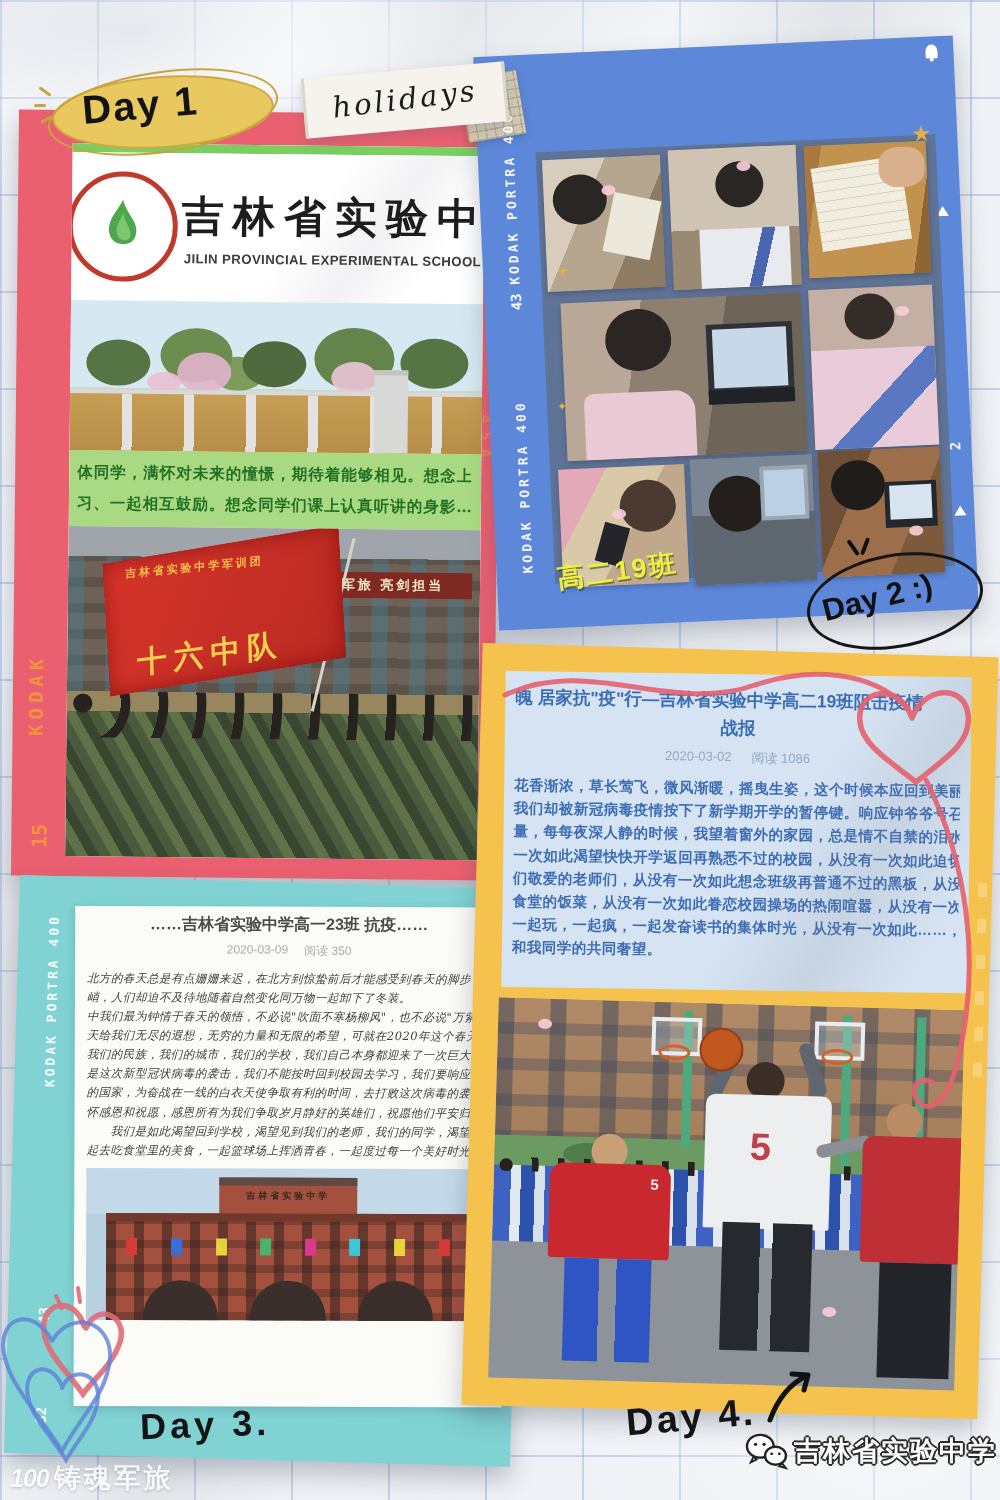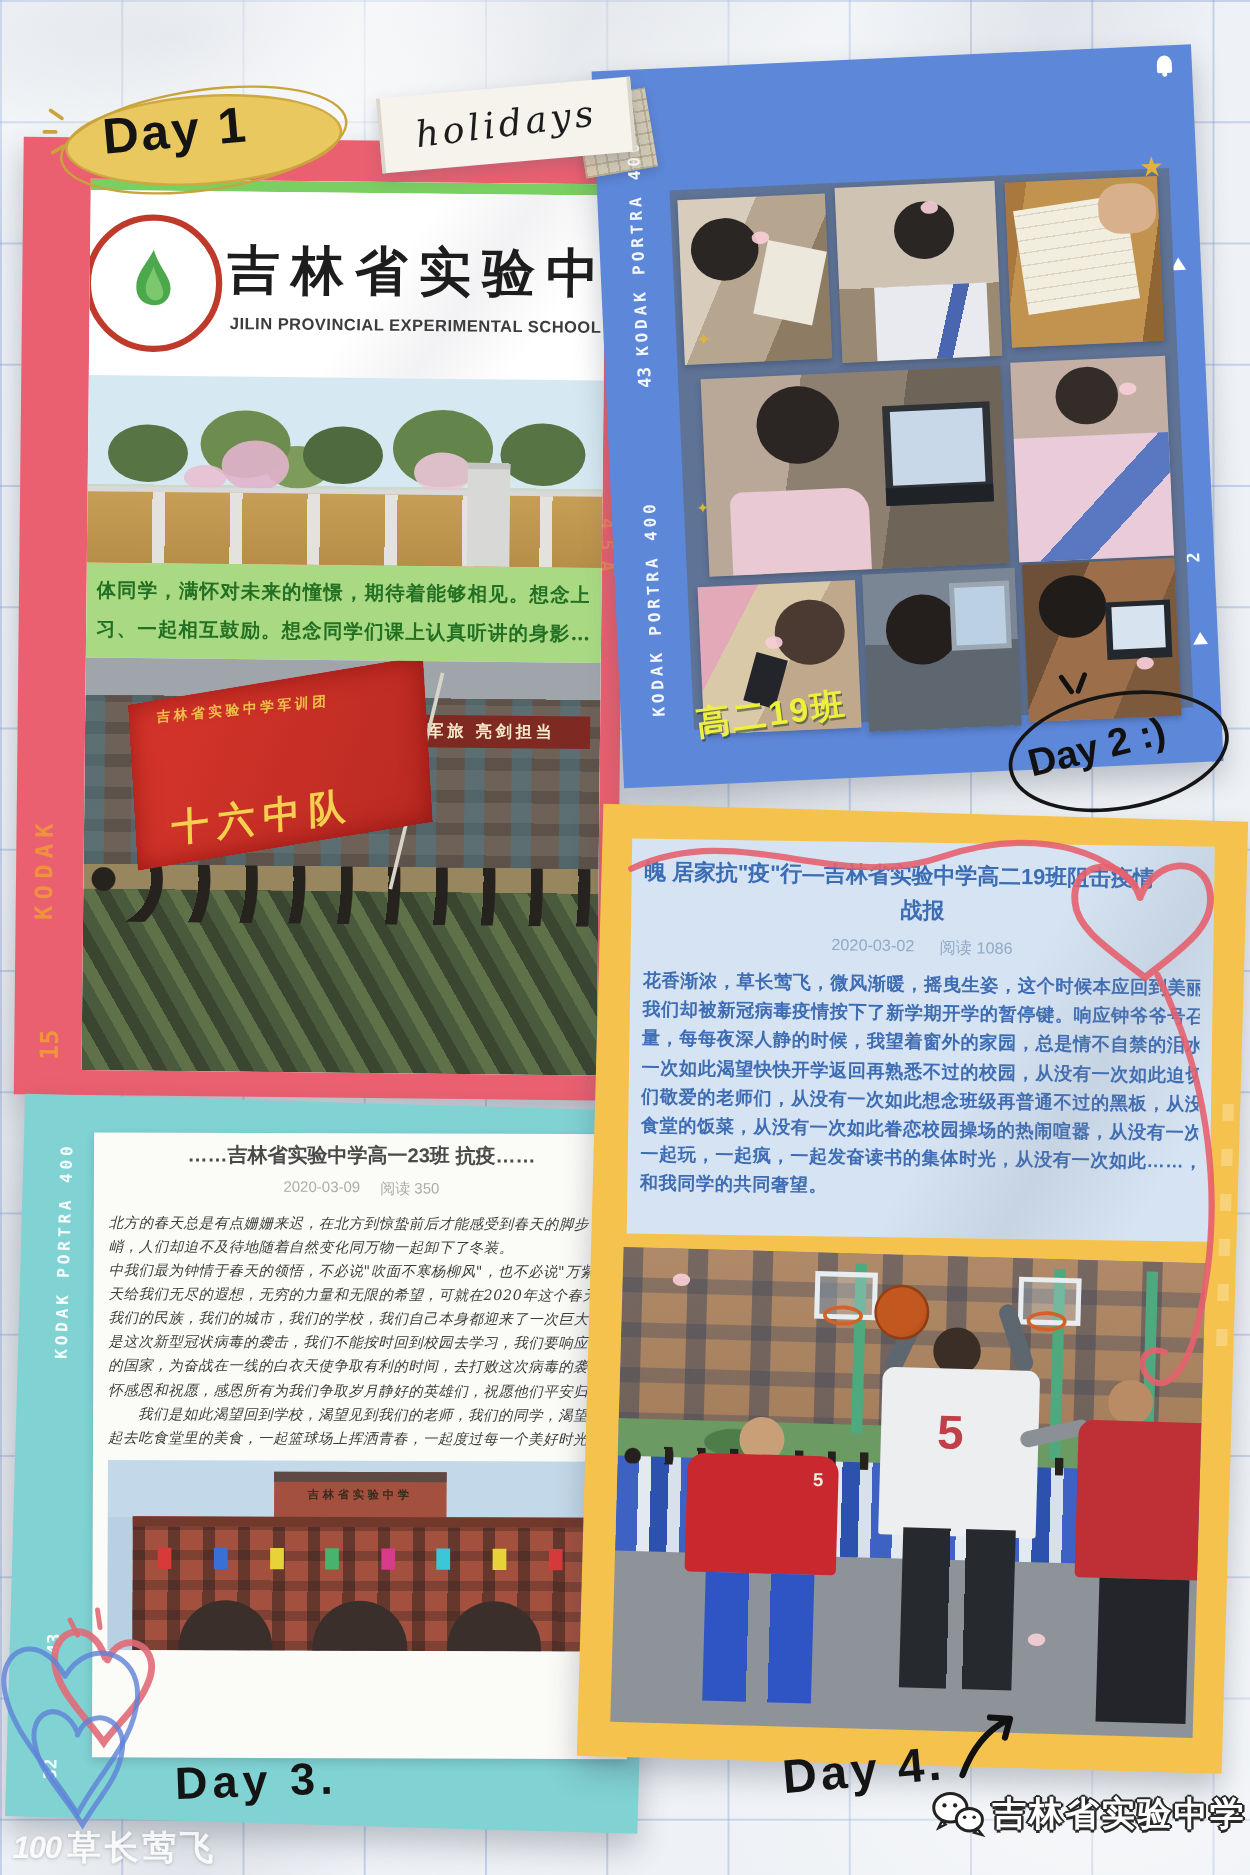--- a/index.html
+++ b/index.html
@@ -493,16 +493,16 @@
       <ellipse cx="33" cy="25" rx="11" ry="9.5" fill="#fff" stroke="#222" stroke-width="2.5"></ellipse>
       <circle cx="29" cy="23" r="1.5" fill="#222"></circle>
         <circle cx="37" cy="23" r="1.5" fill="#222"></circle>
       <path d="M40 33 l4 5 -7 -2 z" fill="#fff" stroke="#222" stroke-width="2"></path>
     </svg>
     <span class="wc-name">吉林省实验中学</span>
   </div>
 
   <div class="watermark">
     <span class="wm-icon">100</span>
-    <span class="wm-brand">草长莺飞</span>
+    <span class="wm-brand">铸魂军旅</span>
   </div>
 
 </div>
 
 </body></html>

